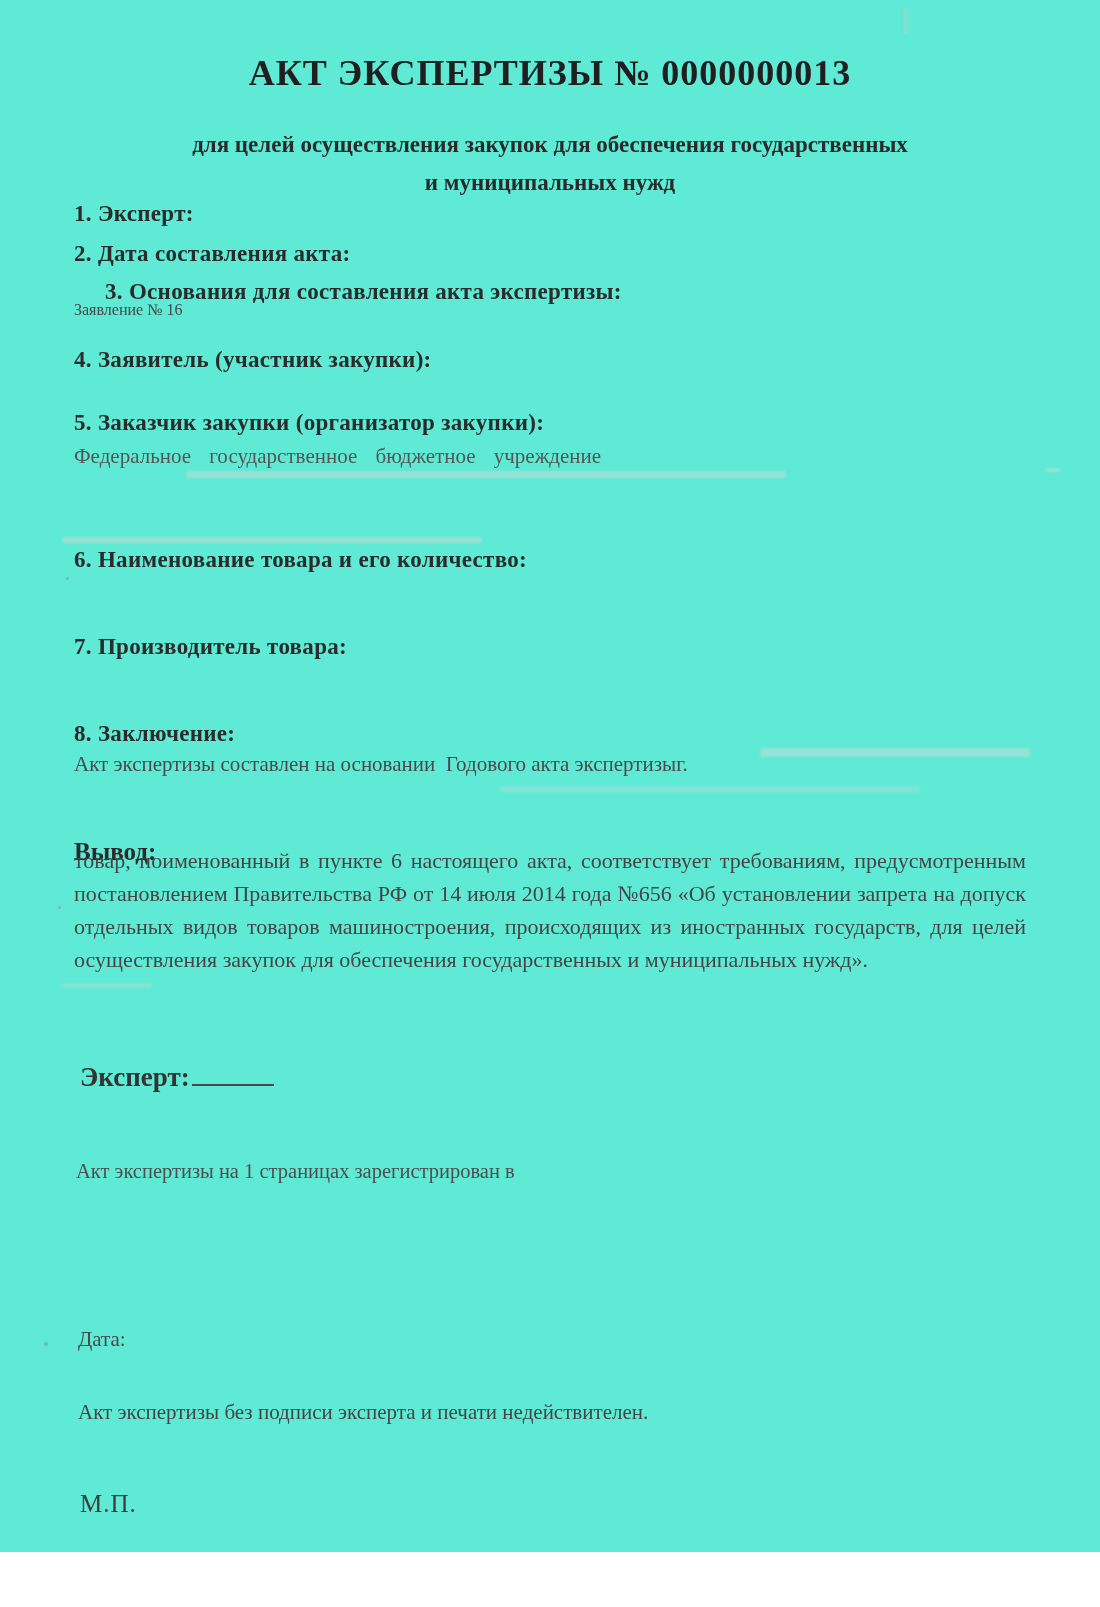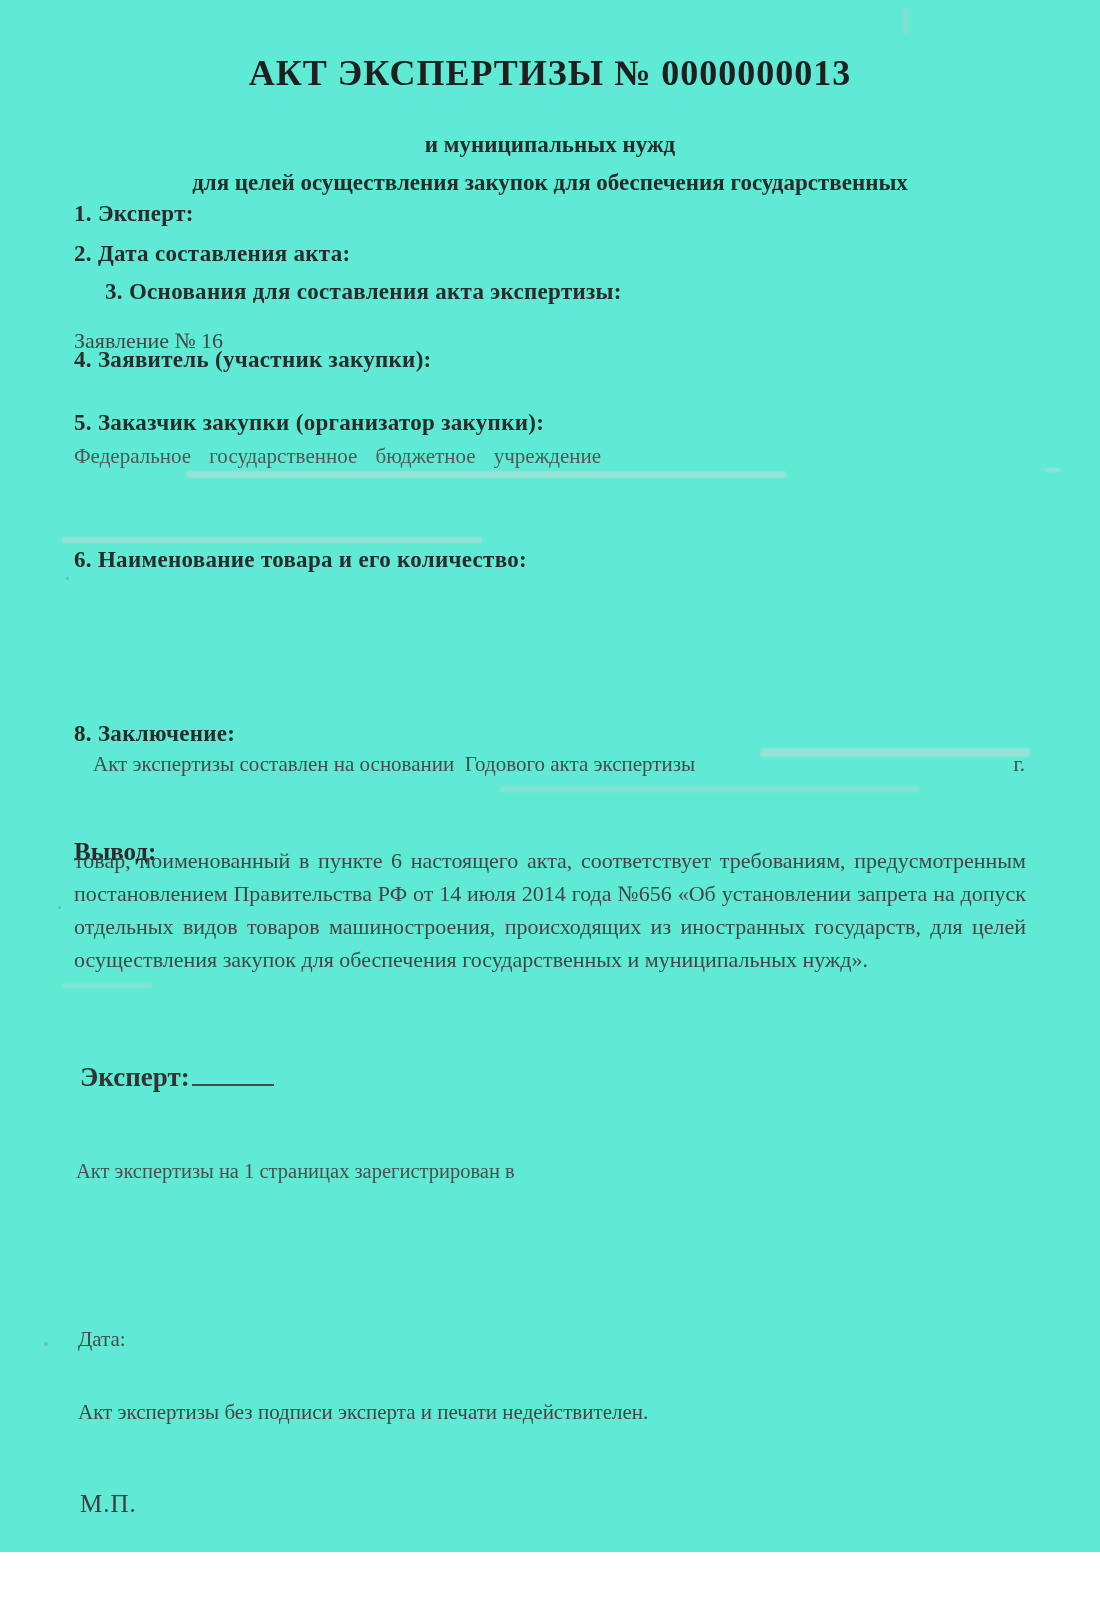--- a/index.html
+++ b/index.html
@@ -52,37 +52,35 @@
     left: 74px;
     font-size: 21px;
     font-weight: normal;
     color: #474747;
     white-space: nowrap;
   }
 
   .s1 { top: 201px; }
   .s2 { top: 241px; }
   .s3 { top: 279px; margin-left: 31px; }
-  .s3-body { top: 328px; font-size: 22px; }
+  .s3-body { top: 301px; font-size: 16px; }
   .s4 { top: 347px; }
   .s5 { top: 410px; text-align: center; }
   .s5-body { top: 444px; word-spacing: 13px; color: #555; }
   .s6 { top: 547px; }
   .s7 { top: 634px; }
   .s8 { top: 721px; }
 
   .s8-body-row {
     top: 752px;
     left: 74px;
     width: 932px;
     display: flex;
-    justify-content: space-between;
     font-size: 21px;
     color: #4a4a4a;
-    margin-left: 19px;
   }
   .s8-body-row .left { white-space: pre-wrap; }
 
   .conclusion-heading {
     top: 838px;
     left: 74px;
     font-size: 25px;
     font-weight: bold;
     color: #2b2b2b;
   }
@@ -160,37 +158,38 @@
 </head>
 <body>
 
 <div class="page">
 
   <div class="abs mark-topright"></div>
 
   <div class="abs doc-title">АКТ ЭКСПЕРТИЗЫ № 0000000013</div>
 
   <div class="abs doc-subtitle">
+    <span>для целей осуществления закупок для обеспечения государственных</span>
     <span>и муниципальных нужд</span>
-    <span>для целей осуществления закупок для обеспечения государственных</span>
   </div>
 
   <div class="abs heading s1">1. Эксперт:</div>
   <div class="abs heading s2">2. Дата составления акта:</div>
   <div class="abs heading s3">3. Основания для составления акта экспертизы:</div>
   <div class="abs body-text s3-body">Заявление № 16</div>
   <div class="abs heading s4">4. Заявитель (участник закупки):</div>
   <div class="abs heading s5">5. Заказчик закупки (организатор закупки):</div>
   <div class="abs body-text s5-body">Федеральное государственное бюджетное учреждение</div>
 
   <div class="abs artifact art-1"></div>
   <div class="abs artifact art-1b"></div>
   <div class="abs artifact art-2"></div>
 
   <div class="abs heading s6">6. Наименование товара и его количество:</div>
+  <div class="abs heading s7">7. Производитель товара:</div>
   <div class="abs heading s8">8. Заключение:</div>
 
   <div class="abs s8-body-row">
     <span class="left">Акт экспертизы составлен на основании  Годового акта экспертизы</span>
     <span class="right">г.</span>
   </div>
 
   <div class="abs artifact art-3"></div>
   <div class="abs artifact art-4"></div>
 

